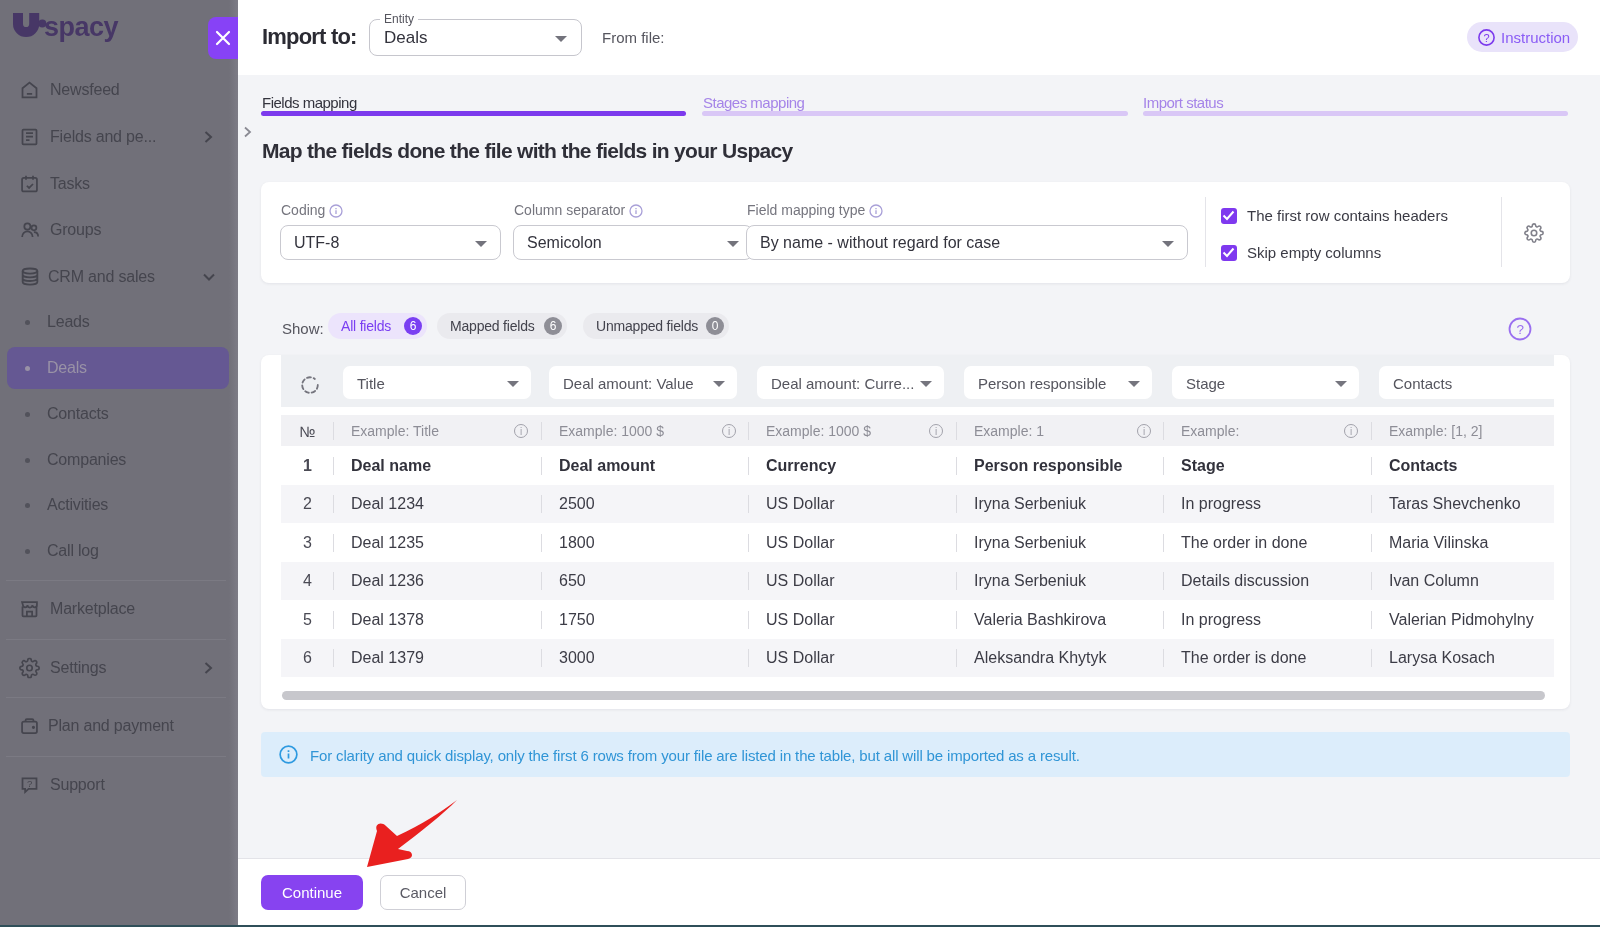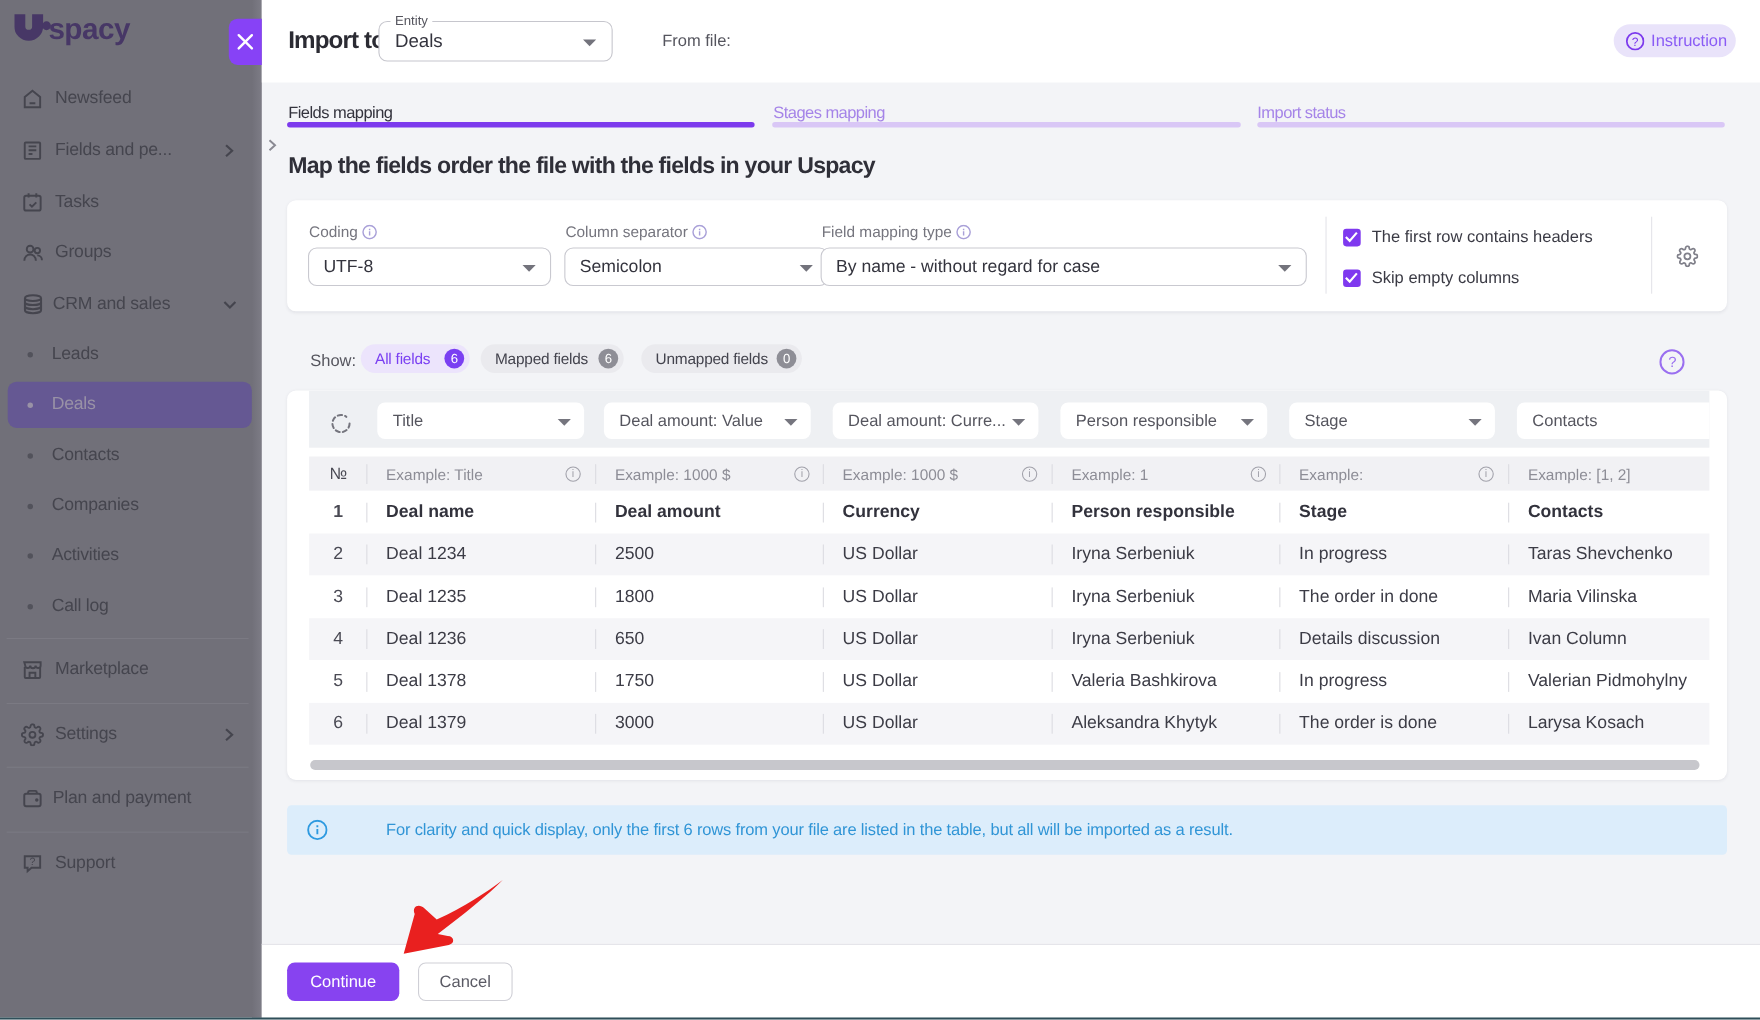--- a/index.html
+++ b/index.html
@@ -177,21 +177,21 @@
     <svg class="abs" style="left:7px; top:13px;" width="16" height="16" viewBox="0 0 16 16">
         <path d="M2 2 L14 14 M14 2 L2 14" stroke="#fff" stroke-width="2.2" stroke-linecap="round"></path>
       </svg>
   </div>
 
   <svg class="abs" style="left:5px; top:126px;" width="9" height="12" viewBox="0 0 9 12">
       <path d="M2 1.5 L7 6 L2 10.5" stroke="#8a8a93" stroke-width="1.8" fill="none"></path>
     </svg>
 
   <div class="abs" style="left:24px; top:24px; font-size:22px; font-weight:bold; letter-spacing:-0.8px; color:#2b2b33;">Import to:</div>
-  <div class="osel" style="left:106px; top:19px; width:213px; height:37px;">
+  <div class="osel" style="left:131px; top:19px; width:213px; height:37px;">
     <span class="lab">Entity</span>
     <span class="val">Deals</span>
     <span class="caret" style="right:14px;"></span>
   </div>
   <div class="abs" style="left:364px; top:29px; font-size:15px; color:#55555e;">From file:</div>
 
   <div class="abs" style="left:1229px; top:22px; width:111px; height:30px; background:#e9e3fa; border-radius:15px;">
     <svg class="abs" style="left:11px; top:6.5px;" width="17" height="17" viewBox="0 0 17 17">
         <circle cx="8.5" cy="8.5" r="7.6" stroke="#7c3aed" stroke-width="1.6" fill="none"></circle>
         <text x="5.5" y="12.5" font-size="11" fill="#7c3aed" font-family="Liberation Sans">?</text>
@@ -199,21 +199,21 @@
     <span class="abs" style="left:34px; top:50%; transform:translateY(-50%); font-size:15px; color:#8a5cf5;">Instruction</span>
   </div>
 
   <div class="tablab" style="left:24px; color:#33333d;">Fields mapping</div>
   <div class="tabbar" style="left:23px; width:425px; background:#7c3aed;"></div>
   <div class="tablab" style="left:465px; color:#a584e8;">Stages mapping</div>
   <div class="tabbar" style="left:464px; width:426px; background:#d9c7f6;"></div>
   <div class="tablab" style="left:905px; color:#a584e8;">Import status</div>
   <div class="tabbar" style="left:905px; width:425px; background:#d9c7f6;"></div>
 
-  <div class="abs" style="left:24px; top:139px; font-size:21px; font-weight:bold; letter-spacing:-0.7px; color:#2f2f38;">Map the fields order the file with the fields in your Uspacy</div>
+  <div class="abs" style="left:24px; top:139px; font-size:21px; font-weight:bold; letter-spacing:-0.7px; color:#2f2f38;">Map the fields done the file with the fields in your Uspacy</div>
 
   <div class="card" style="top:182px; height:101px;">
     <div class="abs" style="left:19px; top:43px;">
       <span class="flab">Coding <svg width="14" height="14" viewBox="0 0 14 14" style="vertical-align:-3px;">
             <circle cx="7" cy="7" r="6" stroke="#a9a0d8" stroke-width="1.3" fill="none"></circle>
             <path d="M7 6.2 V10 M7 4 v1.3" stroke="#a9a0d8" stroke-width="1.3"></path>
           </svg></span>
       <div class="fsel" style="left:0; top:0; width:221px;">
           <span class="val">UTF-8</span>
           <span class="caret" style="right:13px;"></span>
@@ -420,21 +420,21 @@
     </div>
 
     <div class="abs" style="left:21px; top:336px; width:1263px; height:9px; background:#c7c7cc; border-radius:5px;"></div>
   </div>
 
   <div class="abs" style="left:23px; top:732px; width:1309px; height:45px; background:#dcedfb; border-radius:4px;">
     <svg class="abs" style="left:18px; top:13px;" width="19" height="19" viewBox="0 0 20 20">
         <circle cx="10" cy="10" r="8.8" stroke="#2e9ae0" stroke-width="1.8" fill="none"></circle>
         <path d="M10 9 V14.2 M10 5.6 v1.7" stroke="#2e9ae0" stroke-width="1.8"></path>
       </svg>
-    <span class="abs" style="left:49px; top:50%; transform:translateY(-50%); font-size:15px; letter-spacing:-0.15px; color:#3095d6;margin-left:41px;">For clarity and quick display, only the first 6 rows from your file are listed in the table, but all will be imported as a result.</span>
+    <span class="abs" style="left:49px; top:50%; transform:translateY(-50%); font-size:15px; letter-spacing:-0.15px; color:#3095d6;">For clarity and quick display, only the first 6 rows from your file are listed in the table, but all will be imported as a result.</span>
   </div>
 
   <div class="abs" style="left:0; top:858px; width:1362px; height:67px; background:#fff; border-top:1px solid #e3e3e8;"></div>
   <div class="abs" style="left:23px; top:875px; width:102px; height:35px; background:#8743f0; border-radius:7px; color:#fff; font-size:15px; text-align:center; line-height:35px;">Continue</div>
   <div class="abs" style="left:142px; top:875px; width:86px; height:35px; background:#fff; border:1px solid #cfcfd6; border-radius:7px; color:#5a5a64; font-size:15px; text-align:center; line-height:34px;">Cancel</div>
 
   <svg class="abs" style="left:102px; top:760px;" width="130" height="120" viewBox="0 0 130 120">
     <path d="M117 40 C 101 52, 83 64, 57 76 L 46 66 C 41 61, 34 64, 37 71 L 27 107 L 68 99 C 74 98, 73 91, 67 91 L 58 89 C 82 71, 103 54, 117 40 Z" fill="#e9201f"></path>
   </svg>
 </div>

